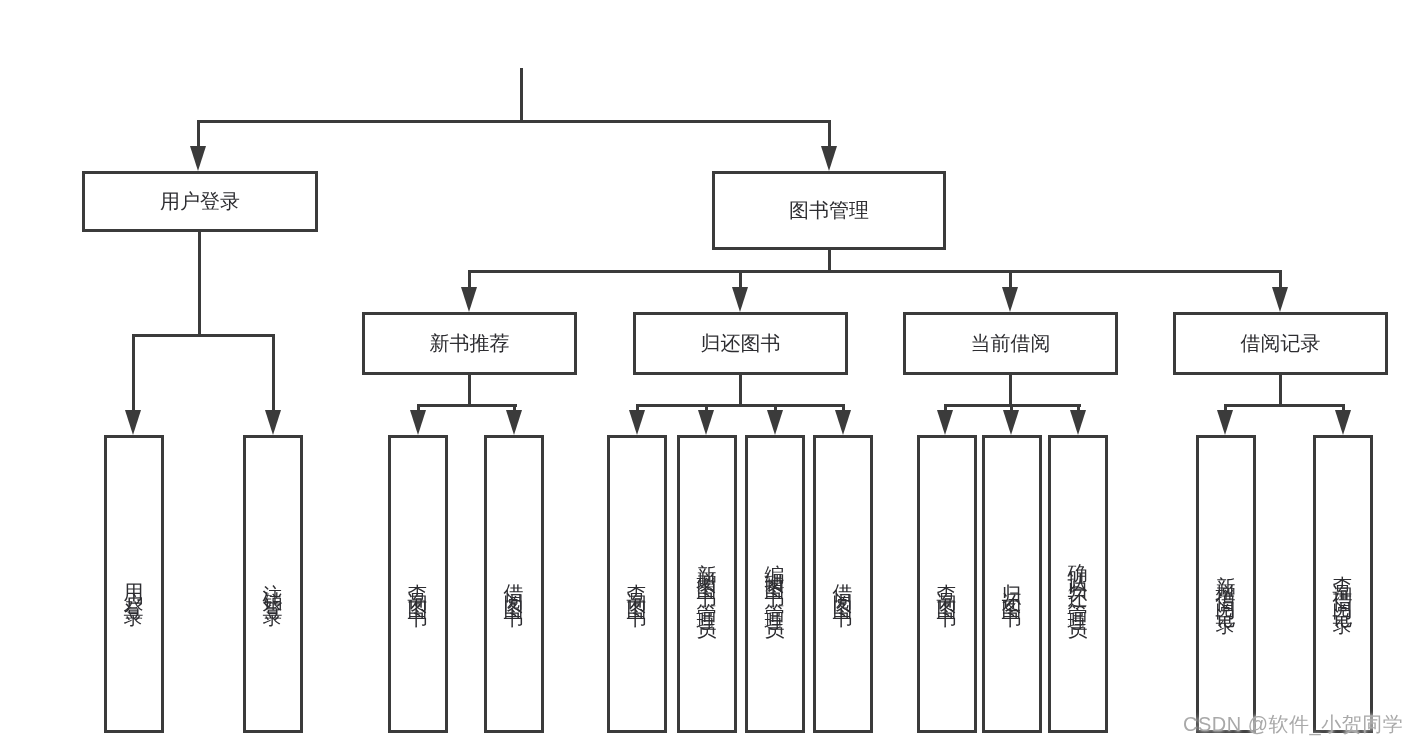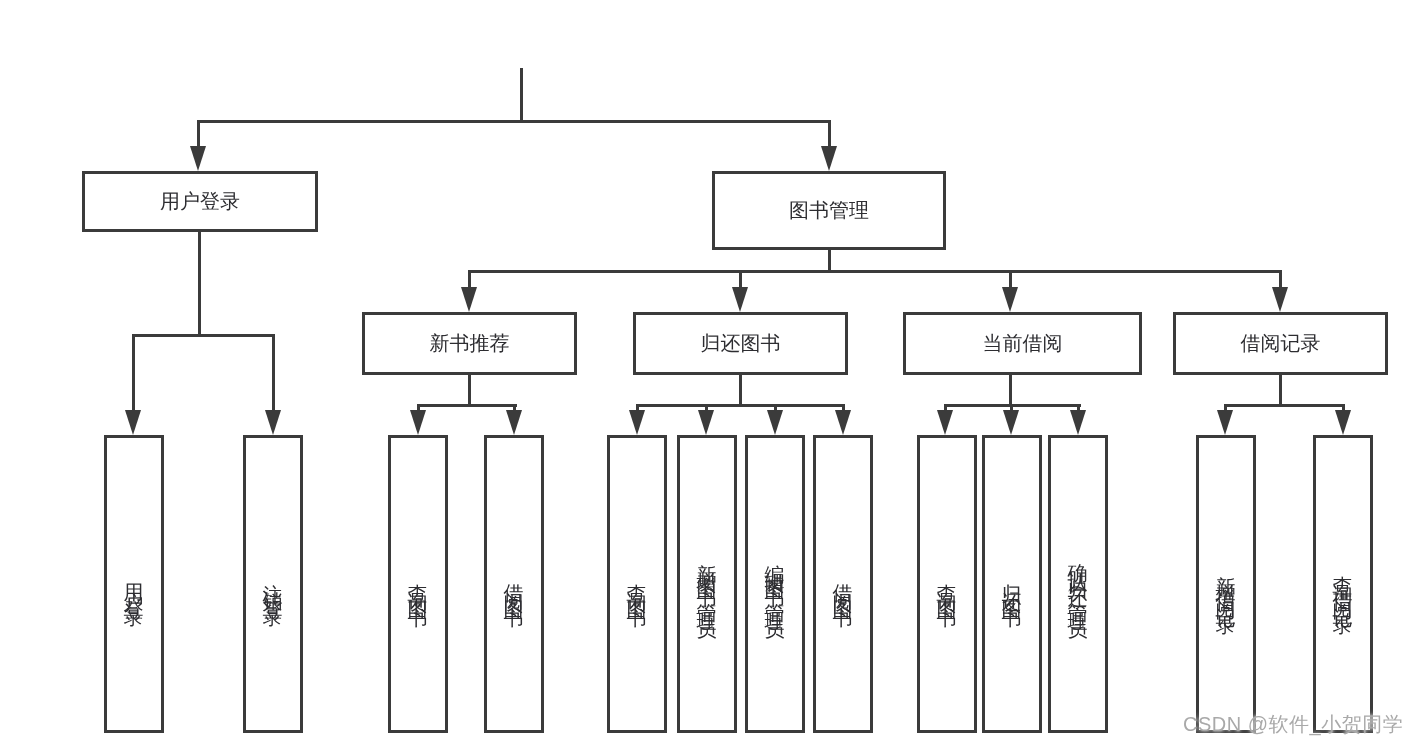--- a/index.html
+++ b/index.html
@@ -108,21 +108,21 @@
   <div class="ah" style="left:1002px; top:287px;"></div>
   <div class="vline" style="left:1279px; top:270px; height:19px;"></div>
   <div class="ah" style="left:1272px; top:287px;"></div>
 
   <div class="box" style="left:362px; top:312px; width:215px; height:63px;">
     <span>新书推荐</span>
   </div>
   <div class="box" style="left:633px; top:312px; width:215px; height:63px;">
     <span>归还图书</span>
   </div>
-  <div class="box" style="left:903px; top:312px; width:239px; height:63px;">
+  <div class="box" style="left:903px; top:312px; width:215px; height:63px;">
     <span>当前借阅</span>
   </div>
   <div class="box" style="left:1173px; top:312px; width:215px; height:63px;">
     <span>借阅记录</span>
   </div>
 
   <div class="vline" style="left:468px; top:375px; height:31px;"></div>
   <div class="hline" style="left:417px; top:404px; width:100px;"></div>
   <div class="vline" style="left:417px; top:404px; height:10px;"></div>
   <div class="ah" style="left:410px; top:410px;"></div>

